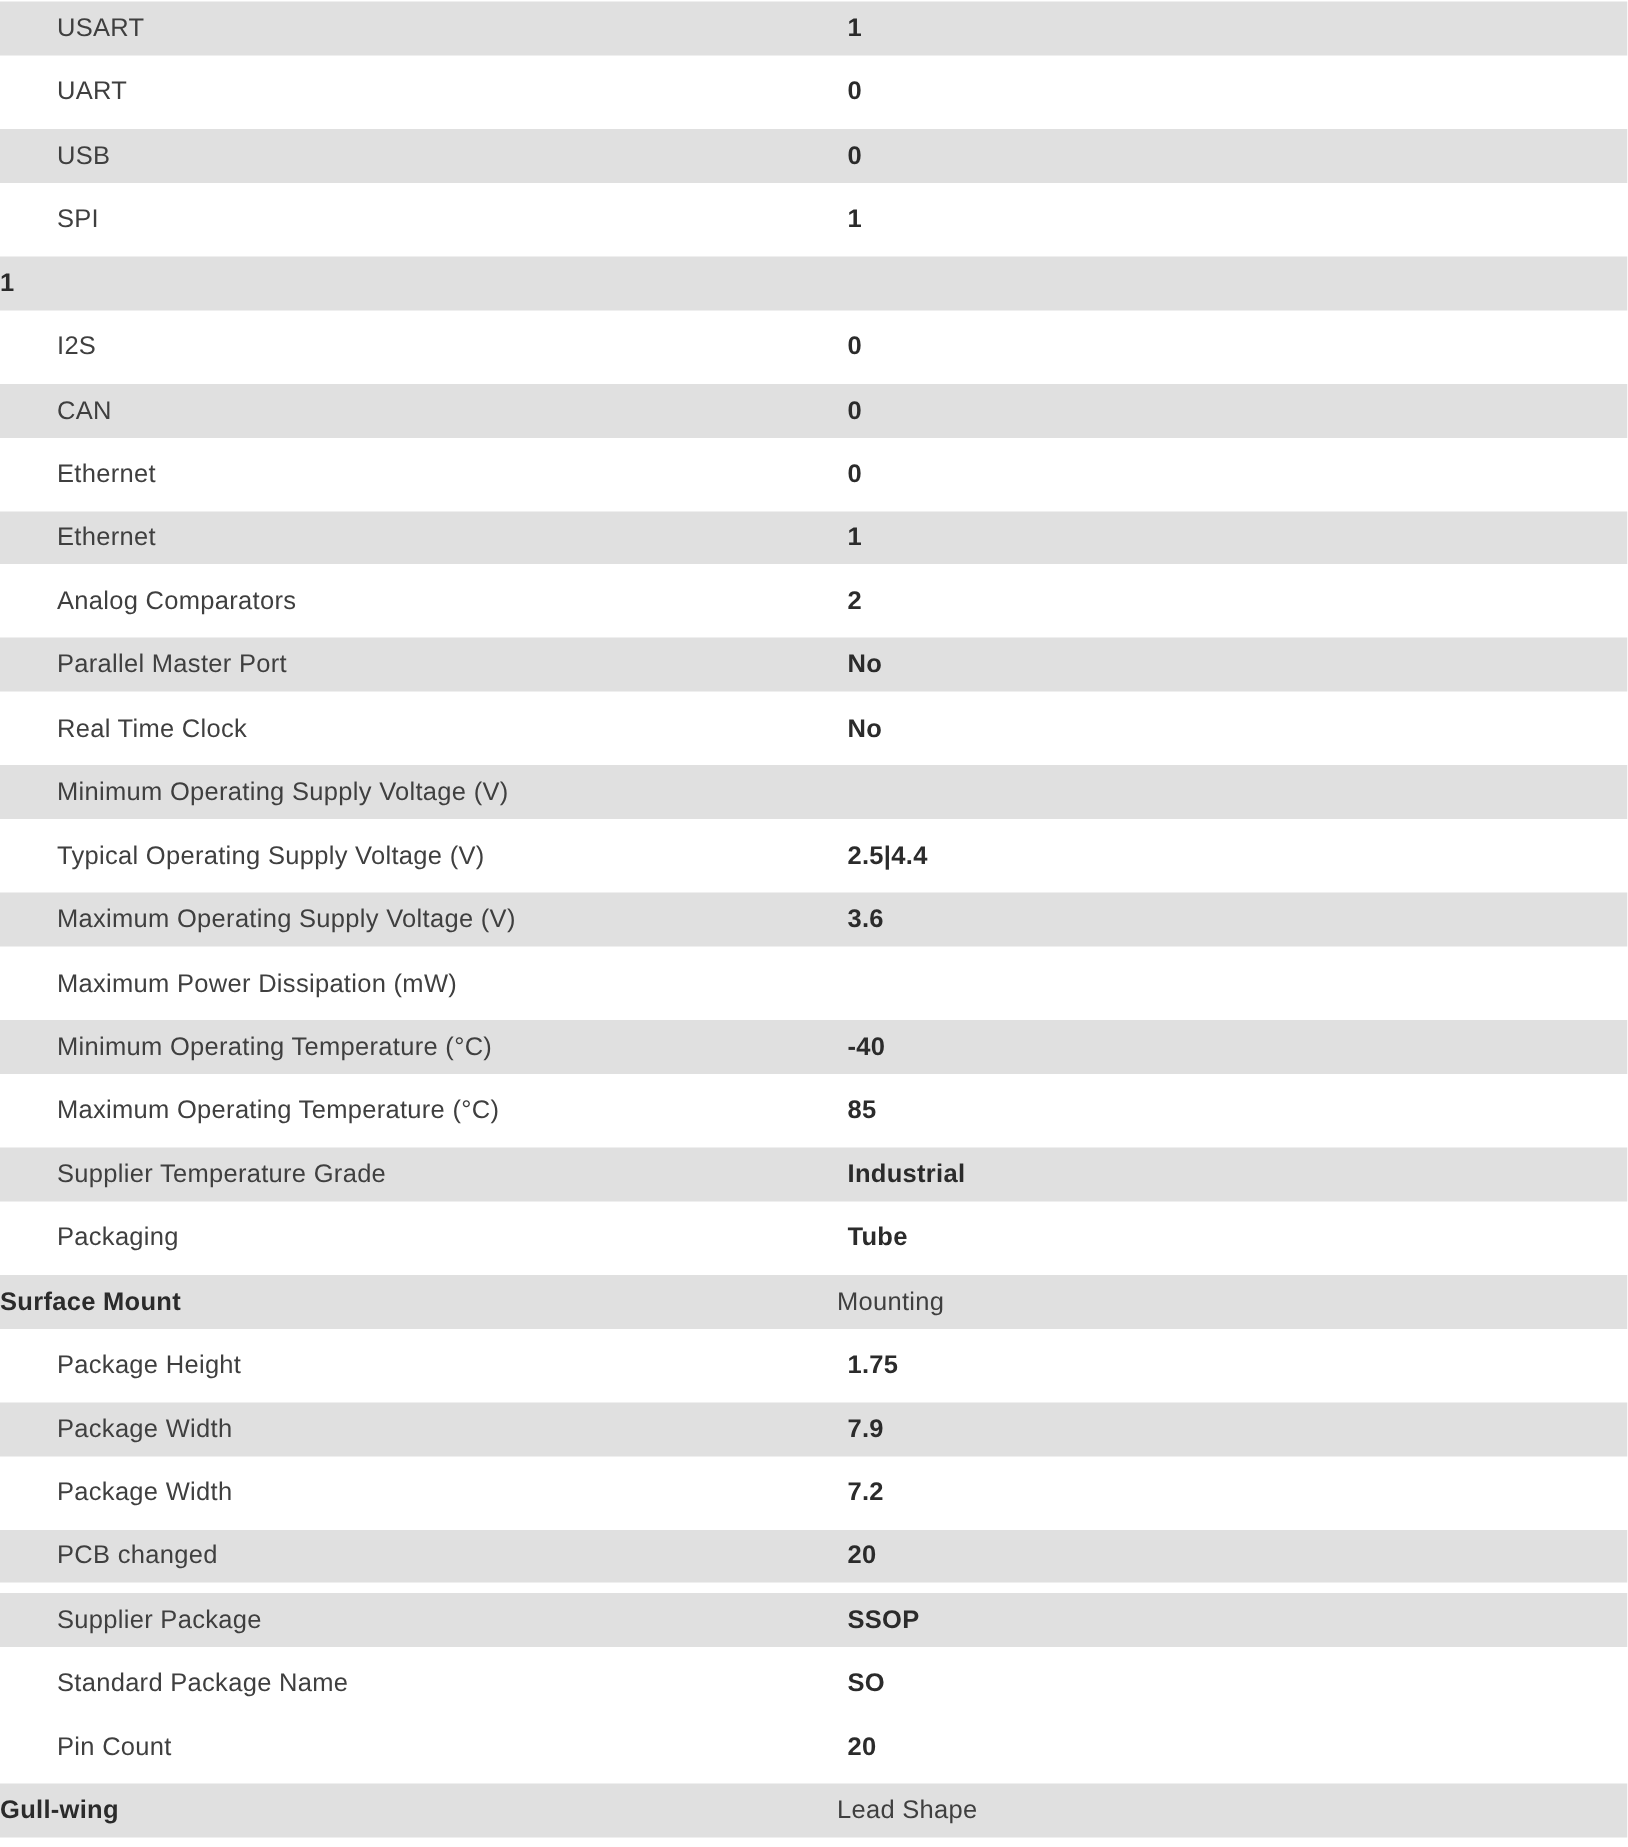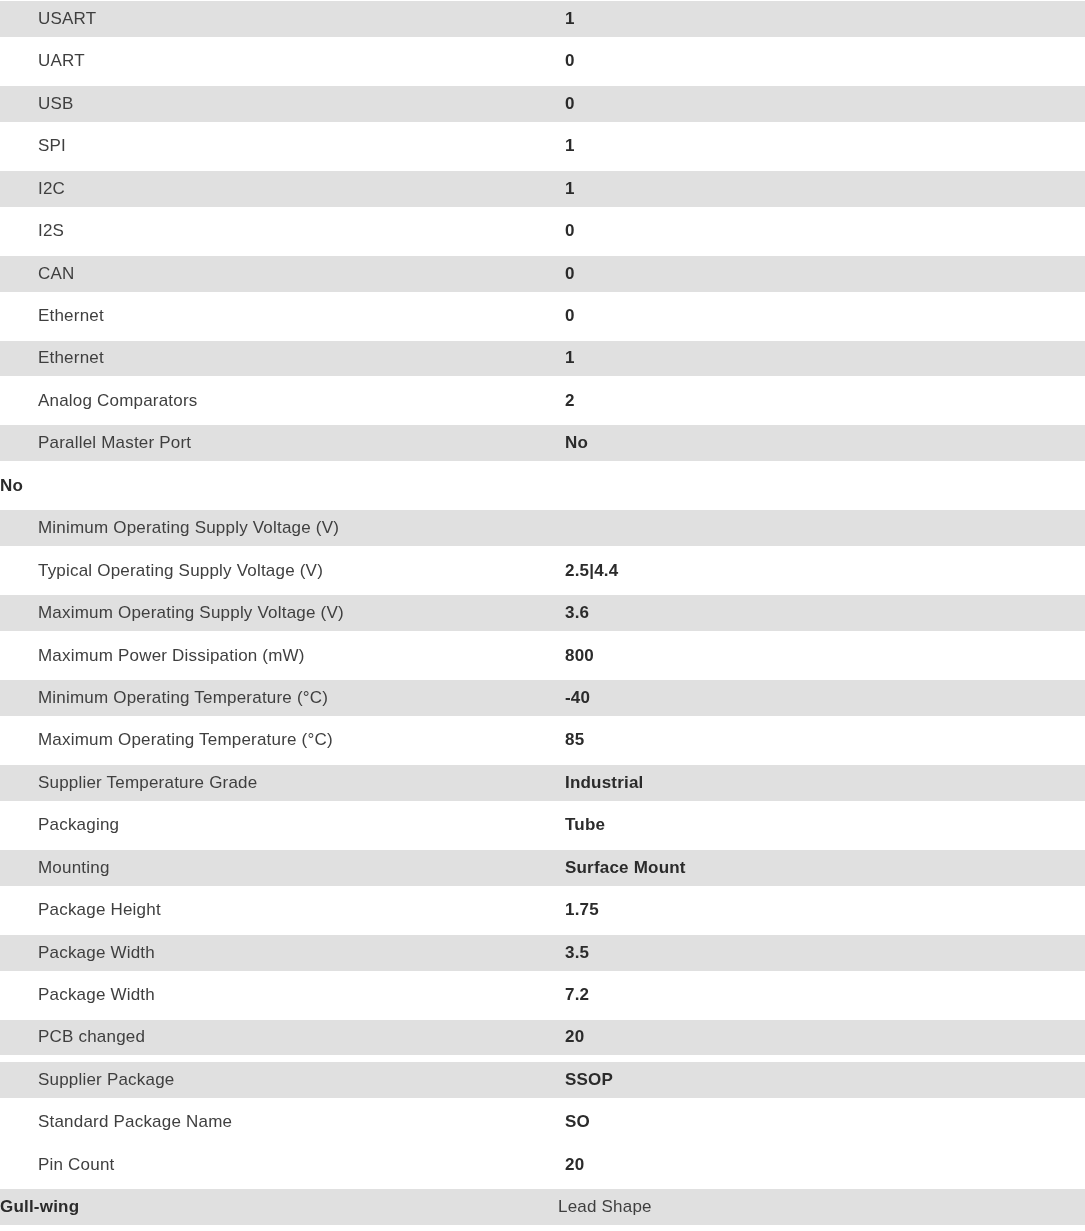--- a/index.html
+++ b/index.html
@@ -76,21 +76,20 @@
 
   <div class="row">
     <div class="band">
       <div class="cell label">SPI</div>
       <div class="cell value">1</div>
     </div>
   </div>
 
   <div class="row alt">
     <div class="band">
-      <div class="cell label">I2C</div>
       <div class="cell value">1</div>
     </div>
   </div>
 
   <div class="row">
     <div class="band">
       <div class="cell label">I2S</div>
       <div class="cell value">0</div>
     </div>
   </div>
@@ -125,20 +124,21 @@
 
   <div class="row alt">
     <div class="band">
       <div class="cell label">Parallel Master Port</div>
       <div class="cell value">No</div>
     </div>
   </div>
 
   <div class="row">
     <div class="band">
+      <div class="cell label">Real Time Clock</div>
       <div class="cell value">No</div>
     </div>
   </div>
 
   <div class="row alt">
     <div class="band">
       <div class="cell label">Minimum Operating Supply Voltage (V)</div>
     </div>
   </div>
 
@@ -152,21 +152,20 @@
   <div class="row alt">
     <div class="band">
       <div class="cell label">Maximum Operating Supply Voltage (V)</div>
       <div class="cell value">3.6</div>
     </div>
   </div>
 
   <div class="row">
     <div class="band">
       <div class="cell label">Maximum Power Dissipation (mW)</div>
-      <div class="cell value">800</div>
     </div>
   </div>
 
   <div class="row alt">
     <div class="band">
       <div class="cell label">Minimum Operating Temperature (°C)</div>
       <div class="cell value">-40</div>
     </div>
   </div>
 
@@ -186,36 +185,36 @@
 
   <div class="row">
     <div class="band">
       <div class="cell label">Packaging</div>
       <div class="cell value">Tube</div>
     </div>
   </div>
 
   <div class="row alt">
     <div class="band">
+      <div class="cell value">Surface Mount</div>
       <div class="cell label">Mounting</div>
-      <div class="cell value">Surface Mount</div>
     </div>
   </div>
 
   <div class="row">
     <div class="band">
       <div class="cell label">Package Height</div>
       <div class="cell value">1.75</div>
     </div>
   </div>
 
   <div class="row alt">
     <div class="band">
       <div class="cell label">Package Width</div>
-      <div class="cell value">3.5</div>
+      <div class="cell value">7.9</div>
     </div>
   </div>
 
   <div class="row">
     <div class="band">
       <div class="cell label">Package Width</div>
       <div class="cell value">7.2</div>
     </div>
   </div>
 

